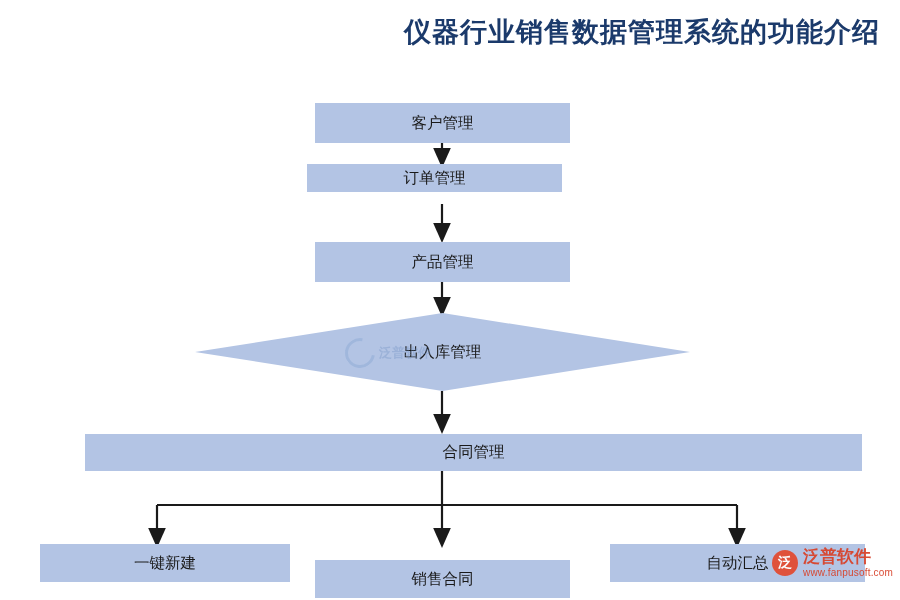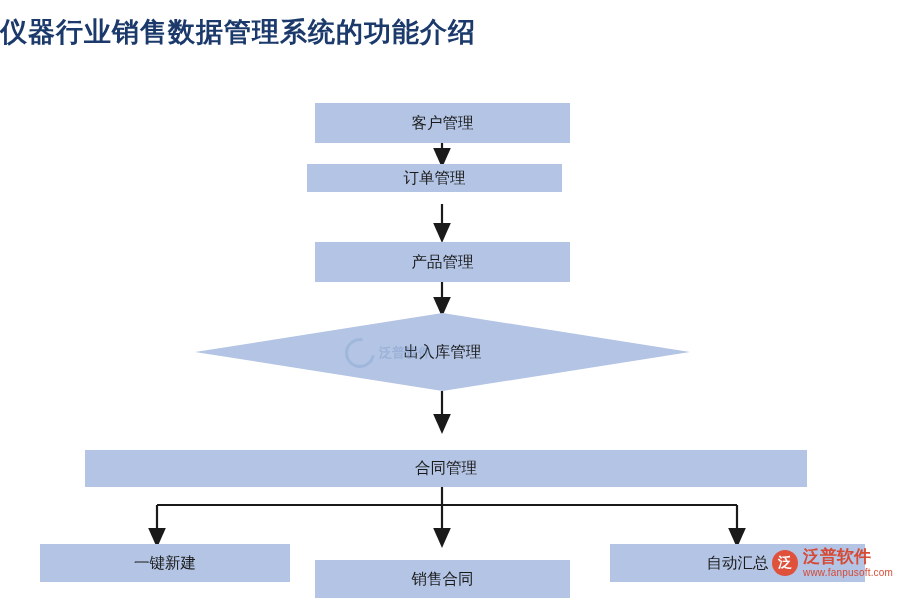--- a/index.html
+++ b/index.html
@@ -17,41 +17,41 @@
   .canvas {
     position: relative;
     width: 900px;
     height: 600px;
   }
   .title {
     position: absolute;
     top: 14px;
     left: 0;
     width: 880px;
-    text-align: left;
+    text-align: right;
     font-family: "Liberation Serif", serif;
     font-weight: bold;
     font-size: 27px;
     color: #1b3a6b;
     letter-spacing: 1px;
   }
   .node {
     position: absolute;
     background: #b3c4e4;
     color: #1a1a1a;
     font-size: 15.5px;
     display: flex;
     align-items: center;
     justify-content: center;
     box-sizing: border-box;
   }
   .node-customer  { left: 315px; top: 88px;  width: 255px; height: 40px; margin-top: 15px; }
   .node-order     { left: 307px; top: 164px; width: 255px; height: 28px; }
   .node-product   { left: 315px; top: 242px; width: 255px; height: 40px; }
-  .node-contract  { left: 85px;  top: 450px; width: 722px; height: 37px; }
+  .node-contract  { left: 85px;  top: 434px; width: 777px; height: 37px; }
   .node-new       { left: 40px;  top: 544px; width: 250px; height: 38px; text-align: center; }
   .node-sales     { left: 315px; top: 560px; width: 255px; height: 38px; }
   .node-auto      { left: 610px; top: 544px; width: 255px; height: 38px; }
 
   .diamond-wrap {
     position: absolute;
     left: 195px;
     top: 313px;
     width: 495px;
     height: 78px;

